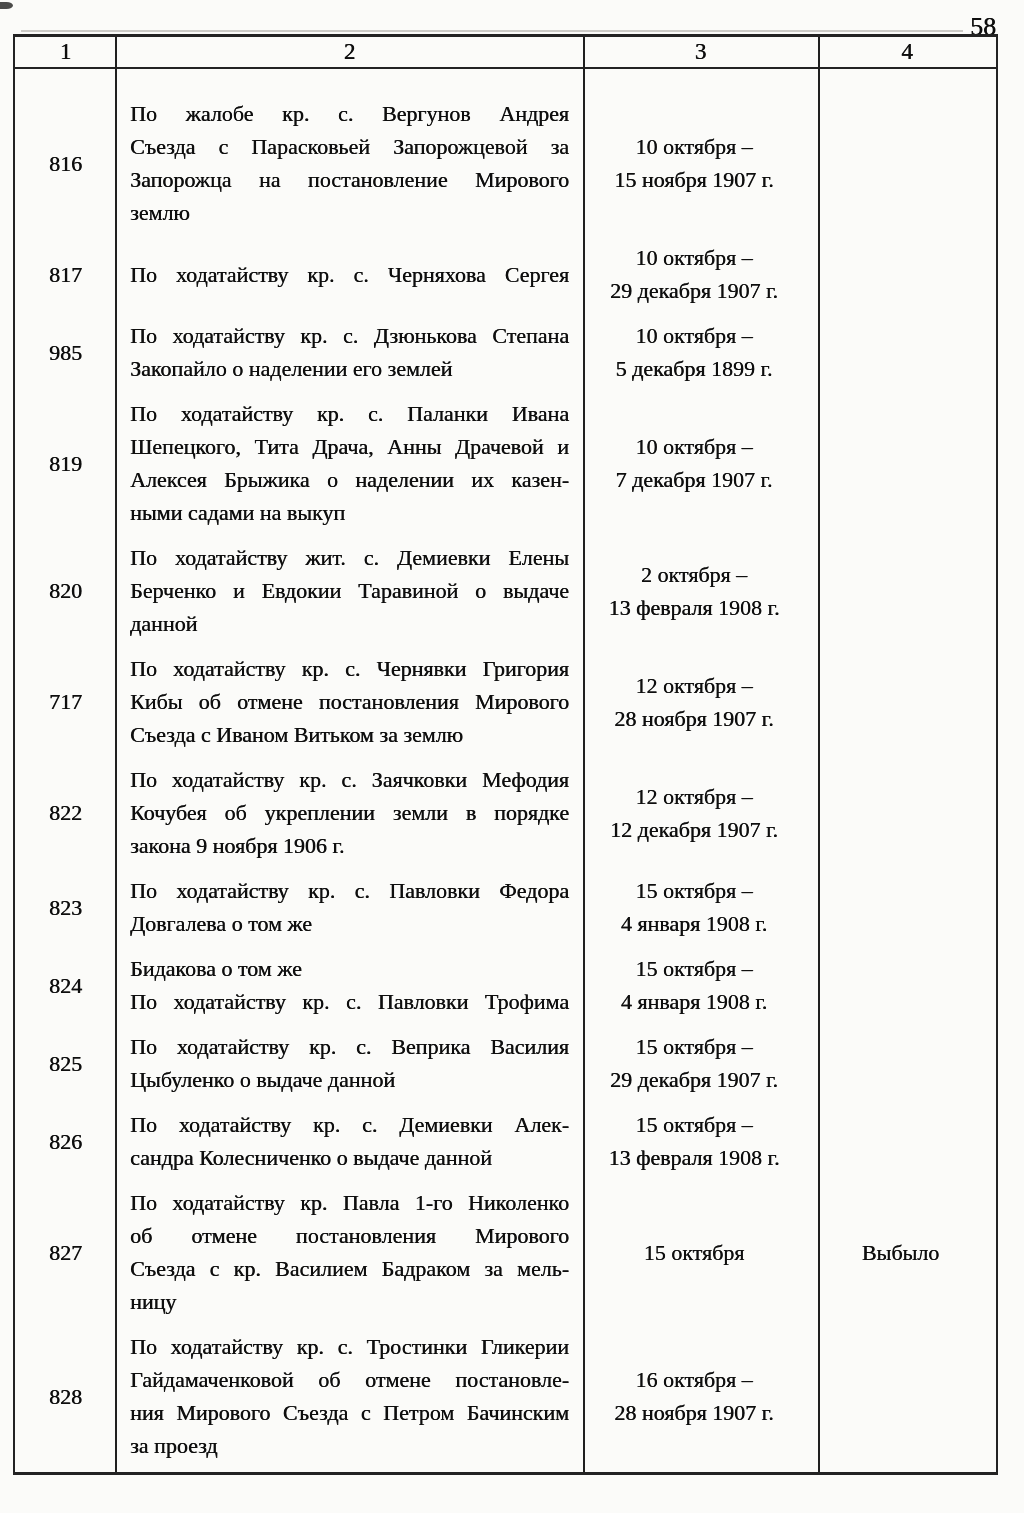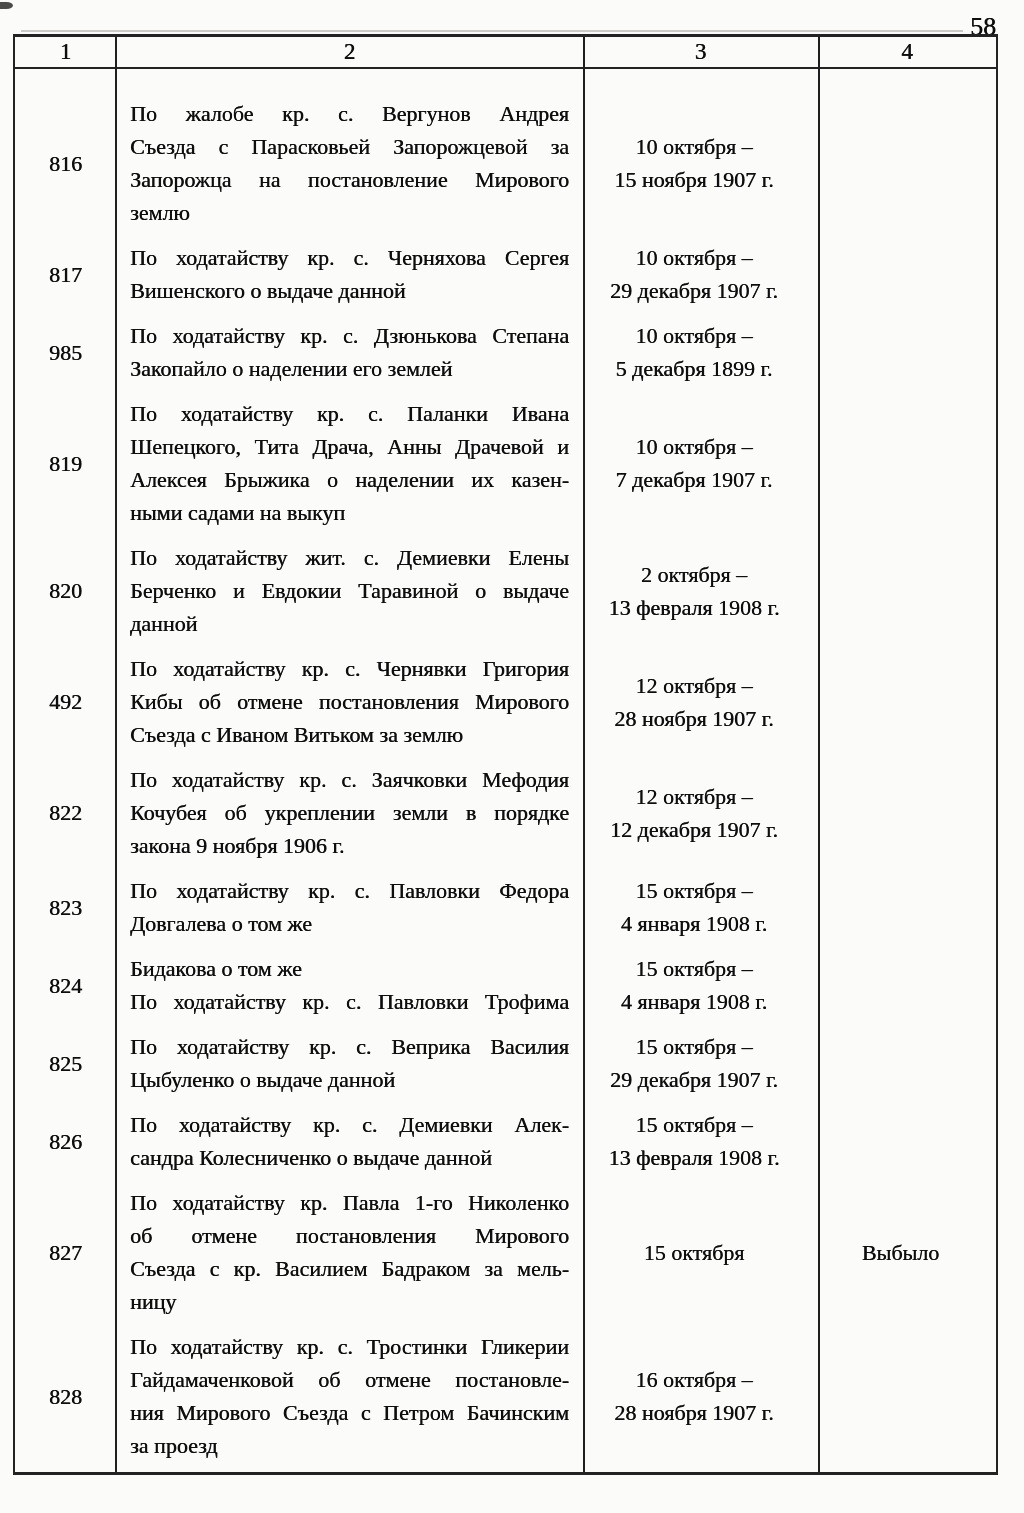--- a/index.html
+++ b/index.html
@@ -142,21 +142,20 @@
           <div class="date-line">10 октября –</div>
           <div class="date-line">15 ноября 1907 г.</div>
         </div>
     <div class="cell-note"></div>
   </div>
 
   <div class="row">
     <div class="cell-no">817</div>
     <div class="cell-desc">
           <div class="desc-line">По ходатайству кр. с. Черняхова Сергея</div>
-          <div class="desc-line last">Вишенского о выдаче данной</div>
         </div>
     <div class="cell-date">
           <div class="date-line">10 октября –</div>
           <div class="date-line">29 декабря 1907 г.</div>
         </div>
     <div class="cell-note"></div>
   </div>
 
   <div class="row">
     <div class="cell-no">985</div>
@@ -194,21 +193,21 @@
           <div class="desc-line last">данной</div>
         </div>
     <div class="cell-date">
           <div class="date-line">2 октября –</div>
           <div class="date-line">13 февраля 1908 г.</div>
         </div>
     <div class="cell-note"></div>
   </div>
 
   <div class="row">
-    <div class="cell-no">492</div>
+    <div class="cell-no">717</div>
     <div class="cell-desc">
           <div class="desc-line">По ходатайству кр. с. Чернявки Григория</div>
           <div class="desc-line">Кибы об отмене постановления Мирового</div>
           <div class="desc-line last">Съезда с Иваном Витьком за землю</div>
         </div>
     <div class="cell-date">
           <div class="date-line">12 октября –</div>
           <div class="date-line">28 ноября 1907 г.</div>
         </div>
     <div class="cell-note"></div>

